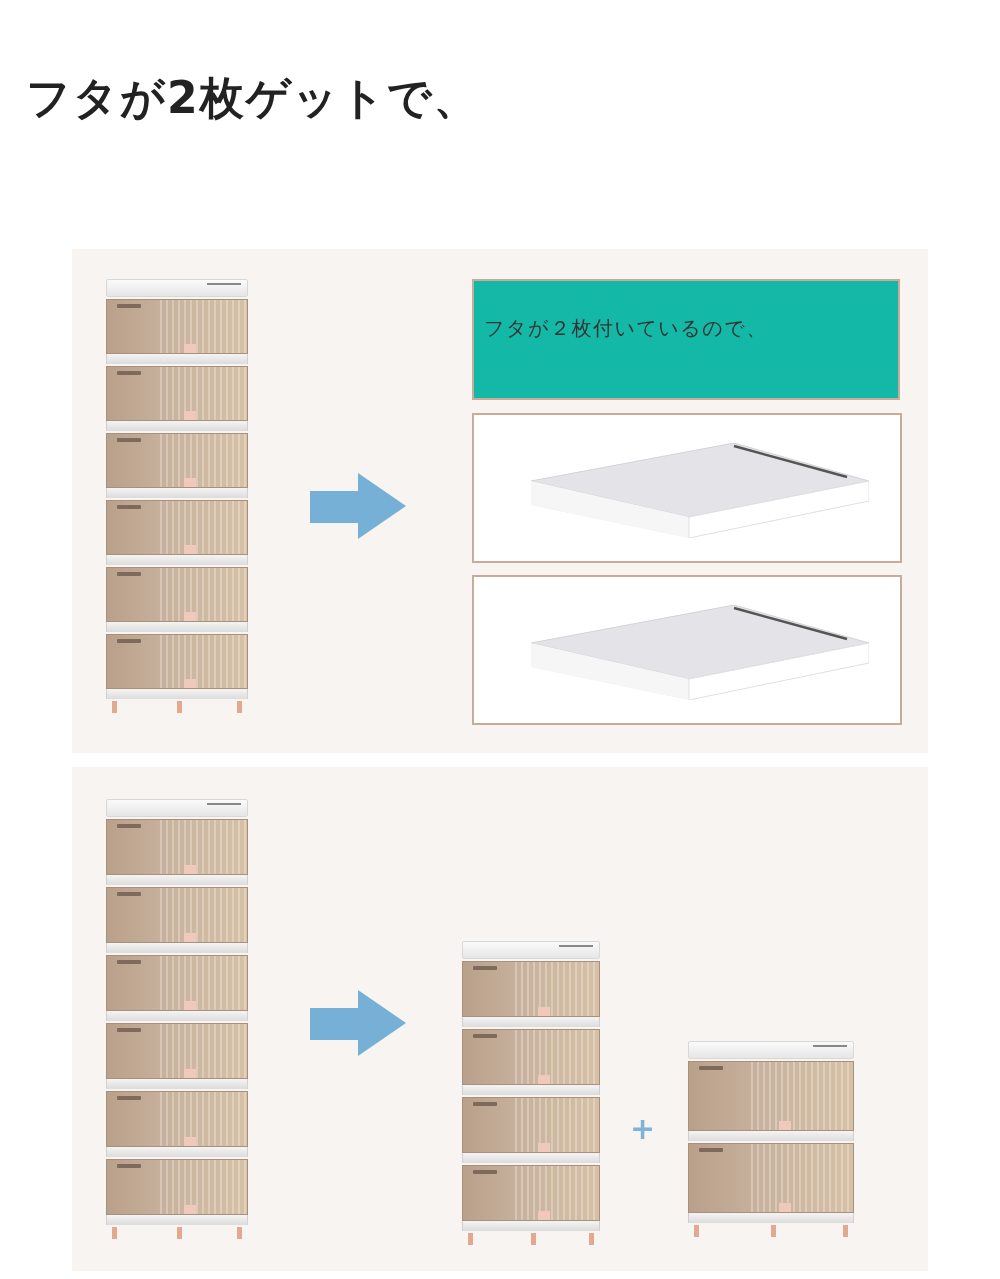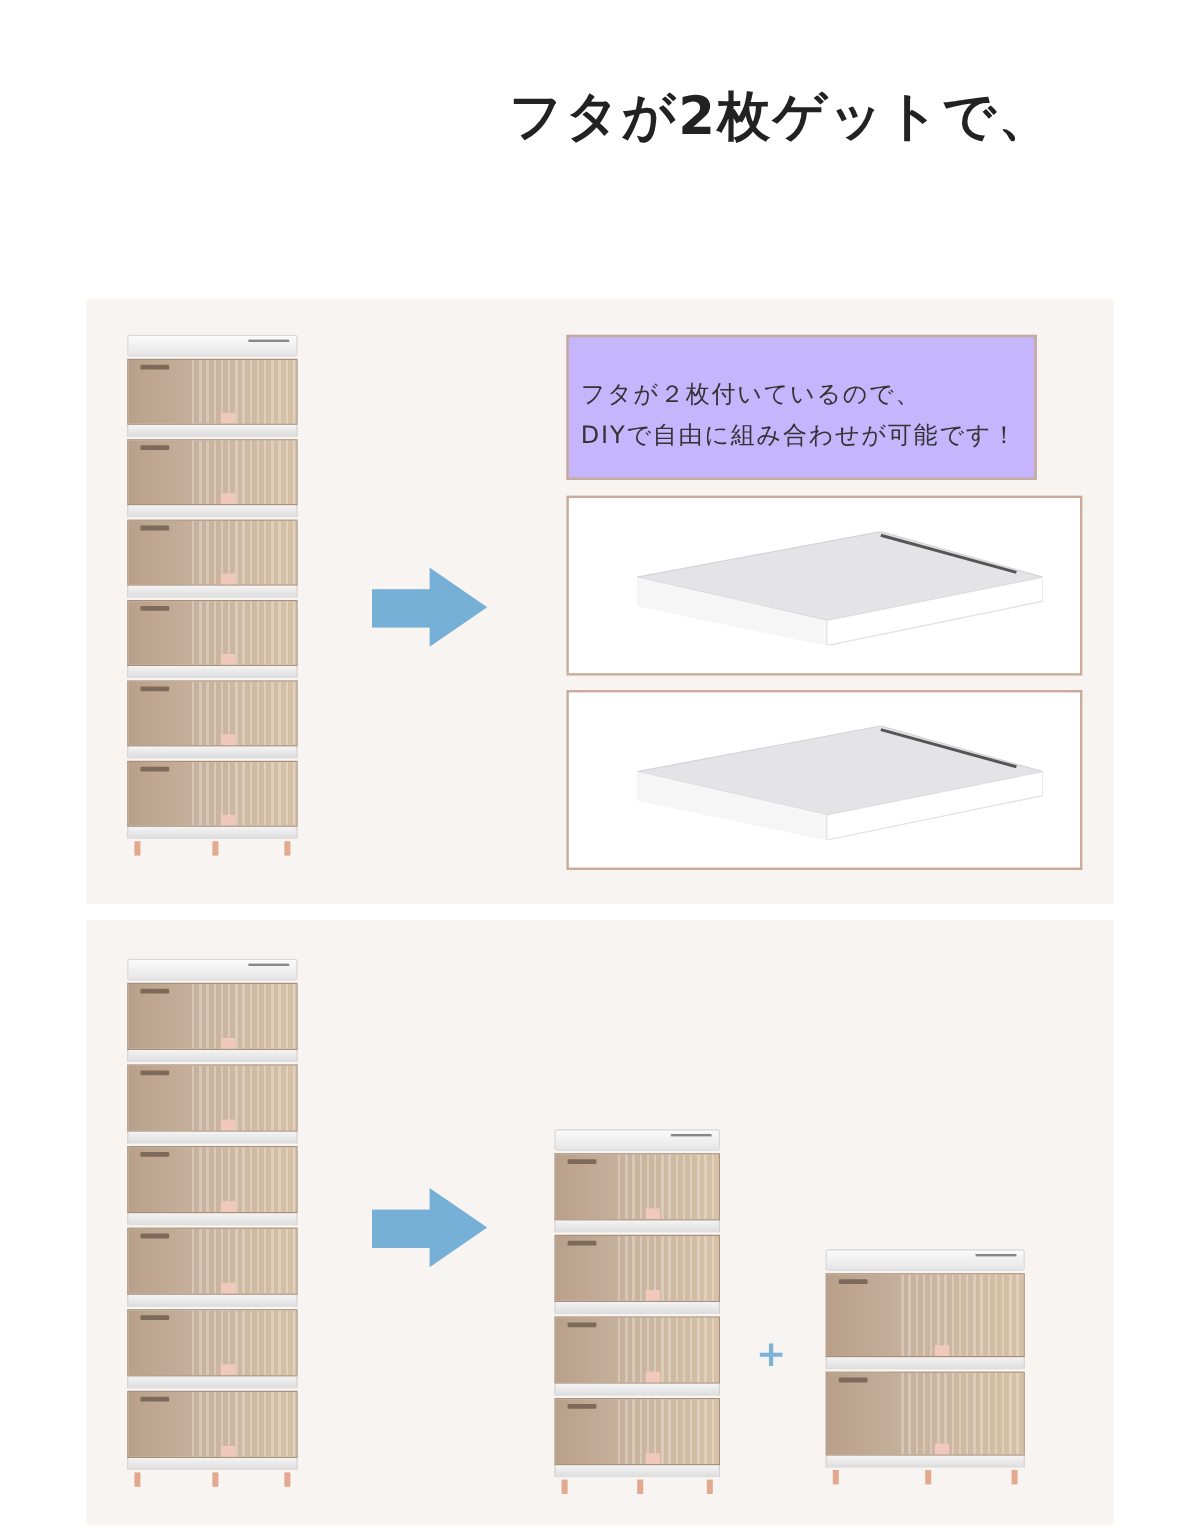--- a/index.html
+++ b/index.html
@@ -1,25 +1,25 @@
 <!DOCTYPE html>
 <html><head>
 <meta charset="utf-8">
 <style>
   html,body{margin:0;padding:0;background:#ffffff;}
   body{width:1000px;height:1279px;position:relative;overflow:hidden;font-family:"DejaVu Sans",sans-serif;}
-  .headline{position:absolute;left:0;top:70px;width:888px;text-align:right;}
+  .headline{position:absolute;left:16px;top:70px;width:888px;text-align:left;}
   .hl-line{position:relative;display:inline-block;font-weight:bold;font-size:44px;color:#222;letter-spacing:2px;line-height:56px;padding:0 10px;}
   .hl-line::before{content:"";position:absolute;left:-4px;right:-4px;top:26px;height:24px;background:#dcbba7;opacity:.85;z-index:-1;border-radius:3px;
     box-shadow:0 3px 0 -1px #e8cfc0, 0 -2px 0 -1px #e4c6b4;}
   .hl1{margin-bottom:14px;}
   .panel{position:absolute;left:72px;width:856px;background:#f8f4f1;}
   .p1{top:249px;height:504px;}
   .p2{top:767px;height:504px;}
-  .textbox{position:absolute;left:400px;top:30px;width:392px;height:121px;border:2px solid #c8ab98;box-sizing:border-box;background:#c4b5fd;}
+  .textbox{position:absolute;left:400px;top:30px;width:428px;height:121px;border:2px solid #c8ab98;box-sizing:border-box;background:#14b8a6;}
   .textbox p{margin:0;position:absolute;left:10px;font-size:20px;color:#333;letter-spacing:1.5px;white-space:nowrap;}
   .tb1{top:34px;} .tb2{top:68px;}
   .lidbox{position:absolute;left:400px;width:430px;height:150px;border:2px solid #c8ab98;box-sizing:border-box;background:#ffffff;}
   .lb1{top:164px;} .lb2{top:326px;}
   .lid{position:absolute;left:55px;top:28px;width:340px;height:95px;}
   .arrow{position:absolute;width:98px;height:66px;}
   .arrow .shaft{position:absolute;left:0;top:18px;width:50px;height:32px;background:#77b0d6;}
   .arrow .head{position:absolute;left:48px;top:0;width:0;height:0;border-top:33px solid transparent;border-bottom:33px solid transparent;border-left:48px solid #77b0d6;}
   .a1{left:238px;top:224px;}
   .a2{left:238px;top:223px;}
@@ -83,21 +83,20 @@
       </div>
     </div>
 
   <div class="arrow a1">
     <div class="shaft"></div>
       <div class="head"></div>
   </div>
 
   <div class="textbox">
     <p class="tb1">フタが２枚付いているので、</p>
-    <p class="tb2">DIYで自由に組み合わせが可能です！</p>
   </div>
 
   <div class="lidbox lb1">
     <svg class="lid" viewBox="0 0 340 95">
       <polygon points="2,38 205,0 340,38 340,58 160,95 2,62" fill="#ececef"></polygon>
       <polygon points="2,38 205,0 340,38 160,74" fill="#e4e4e8" stroke="#d4d4d8"></polygon>
       <polygon points="2,38 160,74 160,95 2,62" fill="#f6f6f7"></polygon>
       <polygon points="160,74 340,38 340,58 160,95" fill="#ffffff" stroke="#e0e0e0"></polygon>
       <line x1="205" y1="3" x2="318" y2="34" stroke="#555" stroke-width="2.5"></line>
     </svg>

